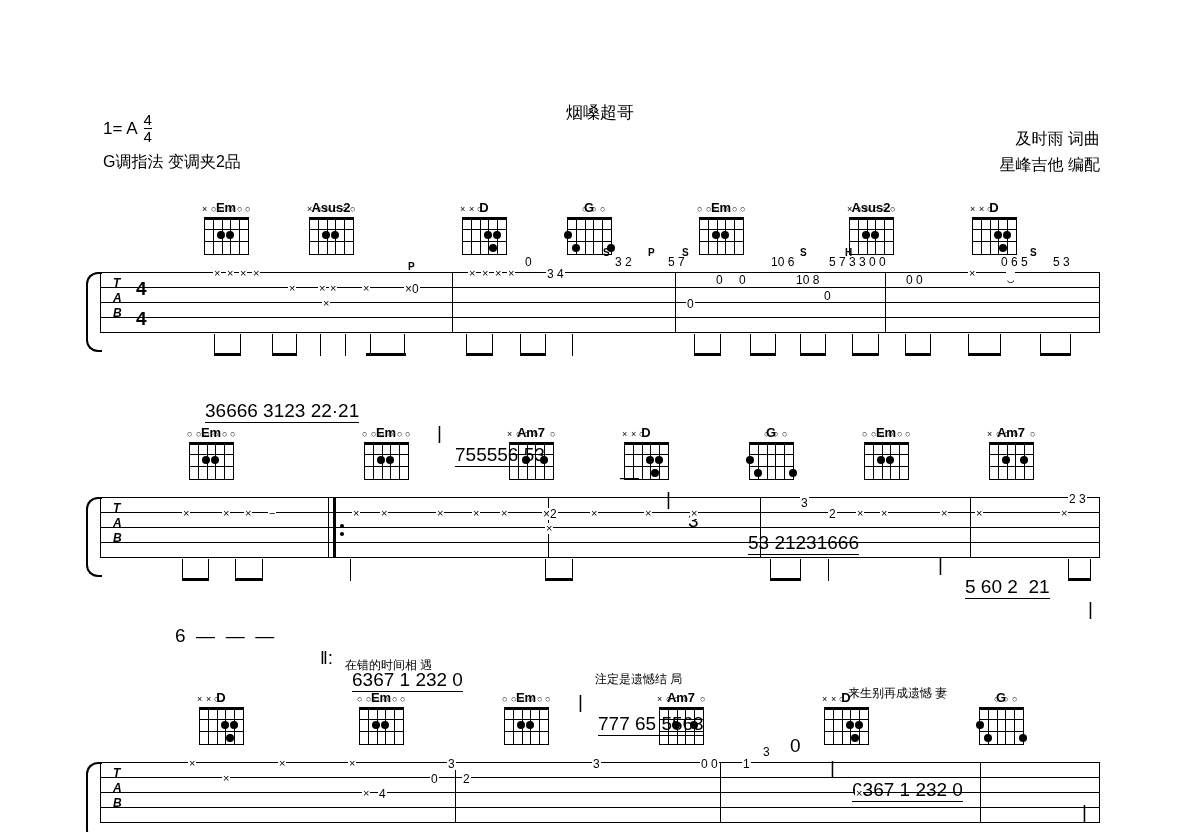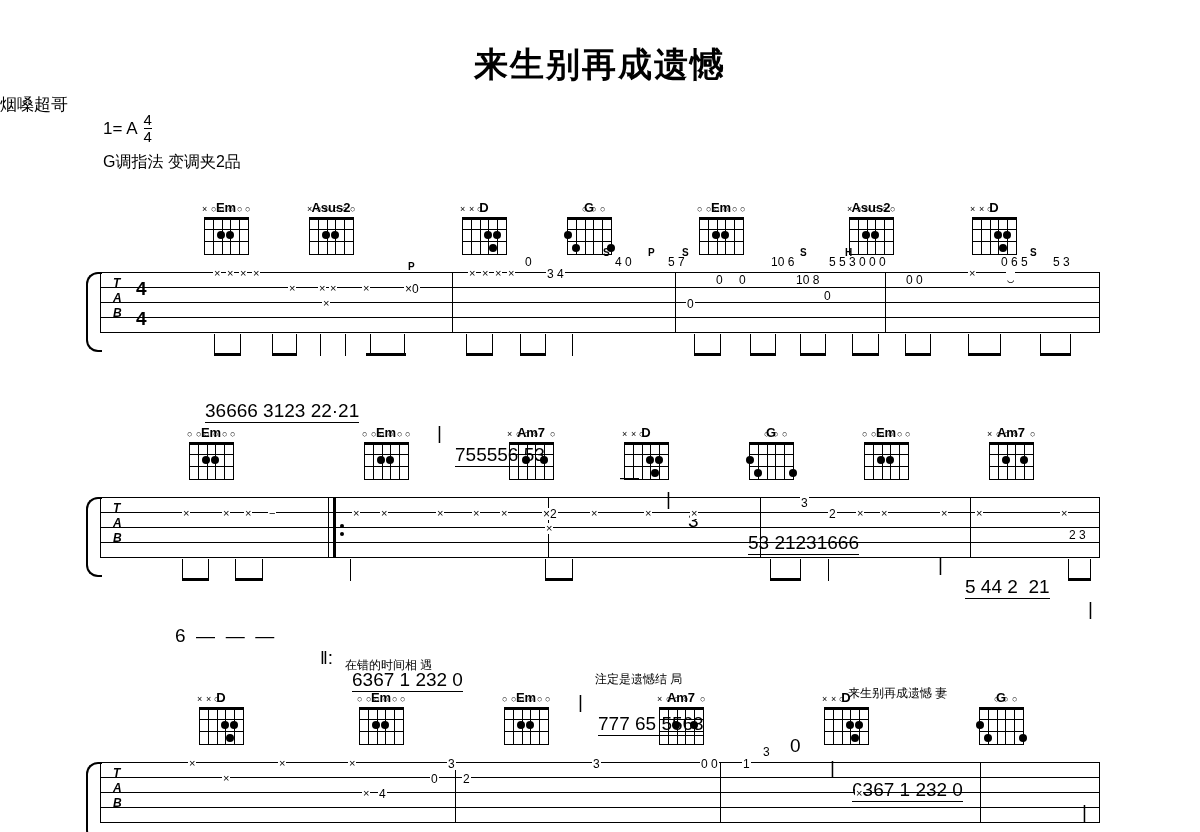--- a/index.html
+++ b/index.html
@@ -14,22 +14,22 @@
   .sheet{position:relative;width:1200px;height:832px;}
 
   
   .title{
     position:absolute;top:42px;left:0;width:1200px;
     text-align:center;
     font-size:34px;font-weight:bold;
     letter-spacing:2px;
   }
   .subtitle{
-    position:absolute;top:93px;left:0;width:1200px;
-    text-align:left;
+    position:absolute;top:101px;left:0;width:1200px;
+    text-align:center;
     font-size:17px;
   }
   .keyline{
     position:absolute;top:113px;left:103px;
     font-size:17px;
     display:flex;align-items:center;gap:6px;
   }
   .timesig{
     display:inline-block;
     text-align:center;
@@ -142,33 +142,36 @@
   .repeatdots{position:absolute;}
   .repeatdots i{
     display:block;width:4px;height:4px;background:#000;border-radius:50%;margin:4px 0;
   }
 </style>
 </head>
 <body>
 
 <div class="sheet">
 
-  <div class="title">来生别再成遗憾</div>
   <div class="subtitle">烟嗓超哥</div>
 
   <div class="keyline">
     <span>1= A</span>
     <span class="timesig">
       <span class="num">4</span>
       <span class="den">4</span>
     </span>
   </div>
 
   <div class="capoline">G调指法  变调夹2品</div>
 
+  <div class="credits">
+    <div>及时雨  词曲</div>
+    <div>星峰吉他  编配</div>
+  </div>
 
   <div class="system sys1">
 
     <div class="chordbox" style="left:200px;top:0px;">
       <div class="cname">Em</div>
       <div class="grid">
         <div class="h nut" style="top:0;"></div>
         <div class="h" style="top:12px;"></div>
           <div class="h" style="top:24px;"></div>
           <div class="h" style="top:37px;"></div>
@@ -362,35 +365,35 @@
       <span class="tnum" style="left:404px;top:11px;">×0</span>
       <span class="tech" style="left:408px;top:-10px;">P</span>
 
       <span class="tx" style="left:468px;top:-4px;">×</span>
       <span class="tx" style="left:481px;top:-4px;">×</span>
       <span class="tx" style="left:494px;top:-4px;">×</span>
       <span class="tx" style="left:507px;top:-4px;">×</span>
       <span class="tnum" style="left:524px;top:-16px;">0</span>
       <span class="tnum" style="left:546px;top:-4px;">3 4</span>
       <span class="tech" style="left:603px;top:-24px;">S</span>
-      <span class="tnum" style="left:614px;top:-16px;">4 0</span>
+      <span class="tnum" style="left:614px;top:-16px;">3 2</span>
       <span class="tech" style="left:648px;top:-24px;">P</span>
 
       <span class="tech" style="left:682px;top:-24px;">S</span>
       <span class="tnum" style="left:667px;top:-16px;">5 7</span>
       <span class="tnum" style="left:715px;top:2px;">0</span>
       <span class="tnum" style="left:738px;top:2px;">0</span>
       <span class="tnum" style="left:686px;top:26px;">0</span>
       <span class="tnum" style="left:770px;top:-16px;">10 6</span>
       <span class="tnum" style="left:795px;top:2px;">10 8</span>
       <span class="tnum" style="left:823px;top:18px;">0</span>
 
       <span class="tech" style="left:800px;top:-24px;">S</span>
       <span class="tech" style="left:845px;top:-24px;">H</span>
-      <span class="tnum" style="left:828px;top:-16px;">5 5 3 0 0 0</span>
+      <span class="tnum" style="left:828px;top:-16px;">5 7 3 3 0 0</span>
       <span class="tnum" style="left:905px;top:2px;">0   0</span>
 
       <span class="tx" style="left:968px;top:-4px;">×</span>
       <span class="tnum" style="left:1000px;top:-16px;">0 6 5</span>
       <span class="tech" style="left:1030px;top:-24px;">S</span>
       <span class="tnum" style="left:1052px;top:-16px;">5 3</span>
       <span class="tnum" style="left:1006px;top:-2px;">‿</span>
 
       <span class="stem" style="left:214px;top:62px;height:22px;"></span>
       <span class="stem" style="left:240px;top:62px;height:22px;"></span>
@@ -438,21 +441,21 @@
 
     <div class="numrow" style="top:178px;">
       <span class="seg underline1" style="left:205px;">36666 3123 22·21</span>
       <span class="seg" style="left:437px;">|</span>
       <span class="seg underline1" style="left:455px;">755556 53</span>
       <span class="seg" style="left:620px;">—</span>
       <span class="seg" style="left:666px;">|</span>
       <span class="seg" style="left:688px;">3</span>
       <span class="seg underline1" style="left:748px;">53 21231666</span>
       <span class="seg" style="left:938px;">|</span>
-      <span class="seg underline1" style="left:965px;">5 44 2  21</span>
+      <span class="seg underline1" style="left:965px;">5 60 2  21</span>
       <span class="seg" style="left:1088px;">|</span>
     </div>
   </div>
 
   <div class="system sys2">
 
     <div class="chordbox" style="left:185px;top:0px;">
       <div class="cname">Em</div>
       <div class="grid">
         <div class="h nut" style="top:0;"></div>
@@ -655,21 +658,21 @@
       <span class="tx" style="left:545px;top:26px;">×</span>
       <span class="tx" style="left:590px;top:11px;">×</span>
       <span class="tx" style="left:644px;top:11px;">×</span>
       <span class="tx" style="left:690px;top:11px;">×</span>
       <span class="tnum" style="left:800px;top:0px;">3</span>
       <span class="tnum" style="left:828px;top:11px;">2</span>
       <span class="tx" style="left:856px;top:11px;">×</span>
       <span class="tx" style="left:880px;top:11px;">×</span>
       <span class="tx" style="left:940px;top:11px;">×</span>
       <span class="tx" style="left:975px;top:11px;">×</span>
-      <span class="tnum" style="left:1068px;top:-4px;margin-top:36px;">2 3</span>
+      <span class="tnum" style="left:1068px;top:-4px;">2 3</span>
       <span class="tx" style="left:1060px;top:11px;">×</span>
 
       <span class="stem" style="left:182px;top:62px;height:22px;"></span>
       <span class="stem" style="left:208px;top:62px;height:22px;"></span>
       <span class="beam" style="left:182px;top:81px;width:27px;"></span>
       <span class="stem" style="left:235px;top:62px;height:22px;"></span>
       <span class="stem" style="left:262px;top:62px;height:22px;"></span>
       <span class="beam" style="left:235px;top:81px;width:28px;"></span>
       <span class="stem" style="left:350px;top:62px;height:22px;"></span>
       <span class="stem" style="left:545px;top:62px;height:22px;"></span>

